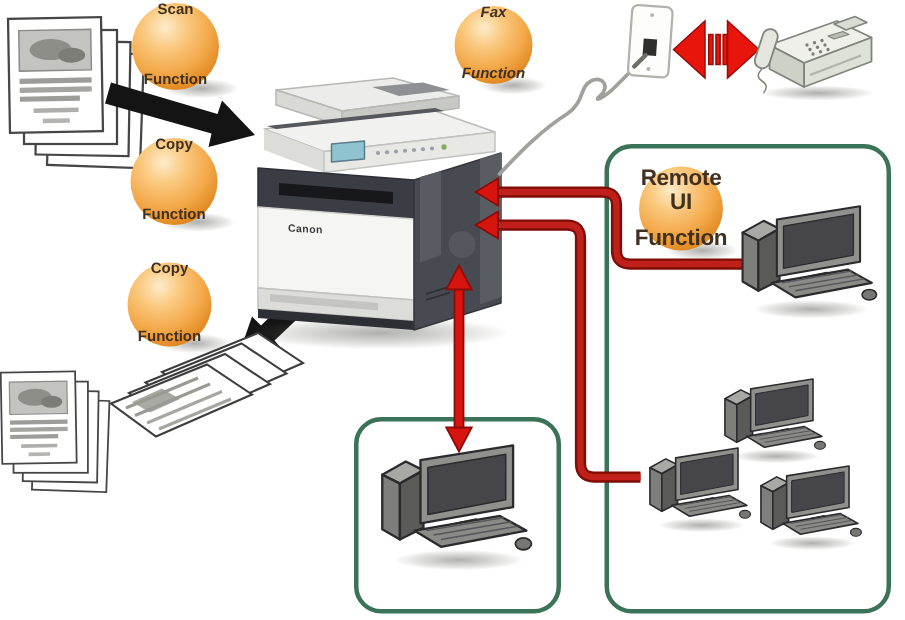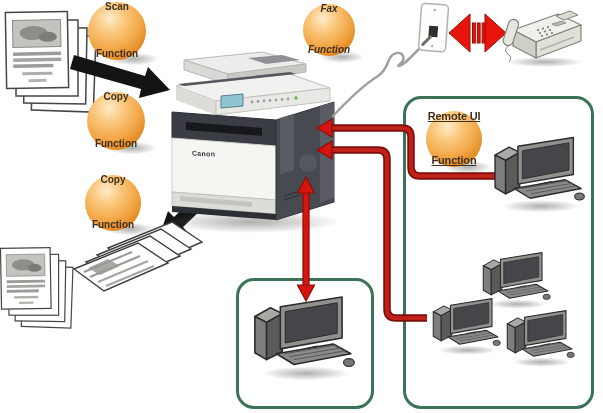--- a/index.html
+++ b/index.html
@@ -19,21 +19,21 @@
   }
   
   #scene{z-index:2;}
   
   .sphere{
     position:absolute;border-radius:50%;z-index:5;
     background:radial-gradient(circle at 38% 28%, #fdeccb 0%, #fac97f 26%, #f3a849 55%, #e08820 78%, #c06a12 100%);
     display:flex;flex-direction:column;align-items:center;justify-content:space-between;
     text-align:center;font-weight:bold;color:#41301f;font-size:10px;line-height:1.08;
   }
-  .sphere.small{font-size:11px;letter-spacing:-0.2px;text-decoration:underline;}
+  .sphere.small{font-size:15px;letter-spacing:-0.2px;}
   .brand{
     position:absolute;z-index:4;font-size:7px;font-weight:bold;color:#3a3a3a;
     transform:skewY(3deg);letter-spacing:0.3px;
   }
 </style>
 </head>
 <body>
 
 <div class="stage">
 

